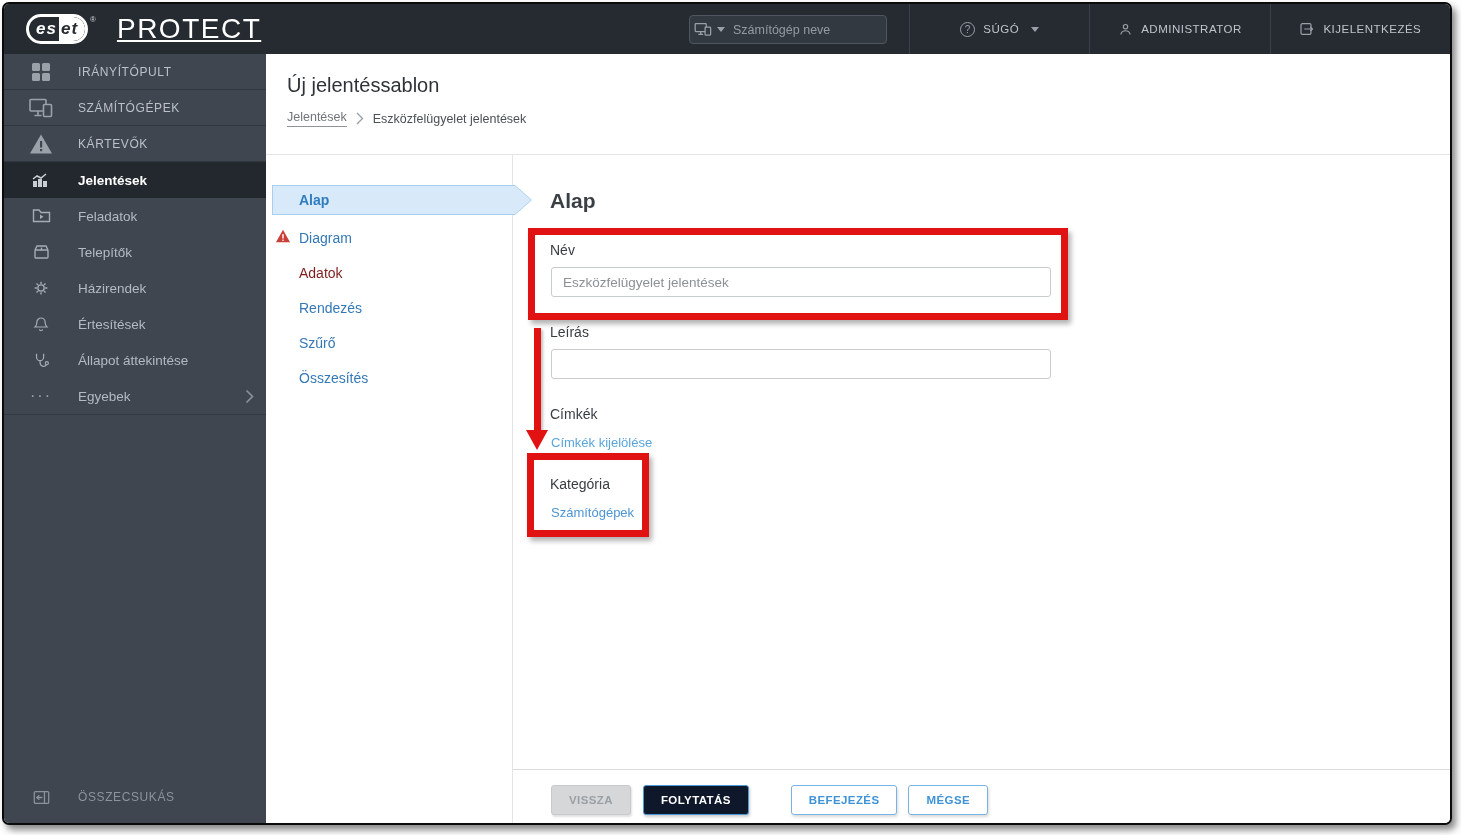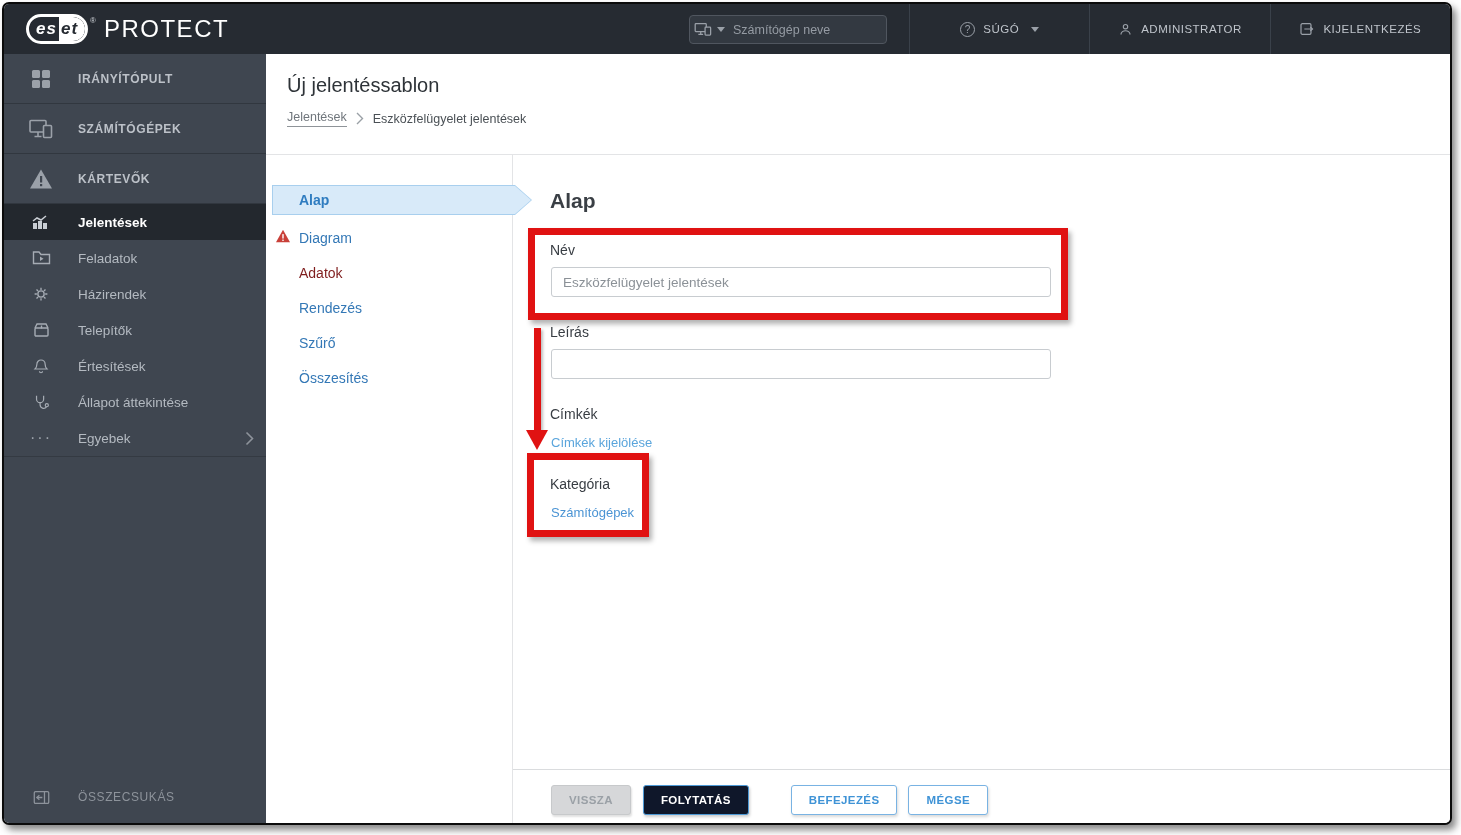--- a/index.html
+++ b/index.html
@@ -9,34 +9,34 @@
     border:2px solid #0b0b0b; border-radius:7px; overflow:hidden; background:#fff;
     box-shadow:4px 5px 7px rgba(40,40,40,.55);
   }
   
   .topbar { position:absolute; left:0; top:0; right:0; height:50px; background:#262b32; display:flex; align-items:center; z-index:5; }
   .logo-wrap { width:262px; display:flex; align-items:center; padding-left:22px; flex:none; }
   .eset-pill { display:inline-flex; align-items:stretch; border:3px solid #fff; border-radius:16px; overflow:hidden; height:30px; }
   .eset-es { color:#fff; font-weight:bold; font-size:17px; letter-spacing:1px; display:flex; align-items:center; padding:0 2px 0 7px; font-style:italic; }
   .eset-et { background:#fff; color:#262b32; font-weight:bold; font-size:17px; letter-spacing:1px; display:flex; align-items:center; padding:0 7px 0 2px; font-style:italic; border-radius:0 12px 12px 0; }
   .eset-reg { color:#cfd3d8; font-size:8px; margin:2px 0 0 2px; align-self:flex-start; }
-  .product { color:#fff; font-size:24px; font-weight:300; letter-spacing:1.5px; margin-left:8px; }
+  .product { color:#fff; font-size:28px; font-weight:300; letter-spacing:1.5px; margin-left:21px;text-decoration:underline; }
   .search-box { position:absolute; left:685px; top:11px; width:198px; height:29px; background:#333941; border:1px solid #50565f; border-radius:4px; display:flex; align-items:center; padding:0 4px; }
   .search-box svg { flex:none; }
   .caret { width:0; height:0; border-left:4px solid transparent; border-right:4px solid transparent; border-top:5px solid #9aa0a8; margin-left:4px; flex:none; }
   .search-input { background:transparent; border:none; outline:none; color:#c2c7cd; font-size:12.5px; margin-left:8px; width:120px; font-family:"Liberation Sans", sans-serif; }
   .search-input::placeholder { color:#959ba3; opacity:1; }
   .top-menu { position:absolute; left:905px; right:0; top:0; height:50px; display:flex; }
   .top-item { display:flex; align-items:center; justify-content:center; gap:8px; color:#bfc4cb; font-size:11.5px; letter-spacing:.5px; border-left:1px solid #3a414a; flex:1; cursor:pointer; white-space:nowrap; padding:0 10px; }
   .top-item svg, .qcircle { flex:none; }
   .qcircle { width:15px; height:15px; border:1px solid #9aa0a8; border-radius:50%; color:#9aa0a8; font-size:10px; display:flex; align-items:center; justify-content:center; }
   
   .sidebar { position:absolute; left:0; top:50px; bottom:0; width:262px; background:#3f4650; z-index:4; }
   .nav-item { display:flex; align-items:center; color:#bcc1c8; cursor:pointer; }
-  .nav-primary { height:50px; border-bottom:1px solid #31373f; font-size:12px; letter-spacing:.6px;font-weight:bold; }
+  .nav-primary { height:36px; border-bottom:1px solid #31373f; font-size:12px; letter-spacing:.6px; }
   .nav-secondary { height:36px; font-size:13.5px; color:#b4bac1; position:relative; }
   .nav-secondary.active { background:#23282e; color:#fff; font-weight:bold; }
   .nav-icon { width:74px; display:flex; justify-content:center; color:#9ba1a9; flex:none; }
   .nav-secondary .nav-icon { color:#a6acb4; }
   .nav-sub-wrap { border-bottom:1px solid #343a42; }
   .nav-chevron { position:absolute; right:12px; color:#8d939b; display:flex; }
   .collapse-row { position:absolute; left:0; right:0; bottom:8px; height:36px; display:flex; align-items:center; color:#8d939b; font-size:12px; letter-spacing:.6px; cursor:pointer; }
   
   .content { position:absolute; left:262px; top:50px; right:0; bottom:0; background:#fff; }
   .page-header { position:absolute; left:0; top:0; right:0; height:100px; }
@@ -176,36 +176,36 @@
         <span class="nav-icon">
           <svg width="19" height="16" viewBox="0 0 19 16" fill="none" stroke="#a6acb4" stroke-width="1.4">
             <path d="M1.5 3.5 V13.5 H17.5 V4.5 H9 L7 2 H1.5 Z"></path>
               <path d="M8 6.5 l3.5 2.2 -3.5 2.2 Z" fill="#a6acb4" stroke="none"></path>
           </svg>
         </span>
         <span>Feladatok</span>
       </div>
       <div class="nav-item nav-secondary">
         <span class="nav-icon">
-          <svg width="18" height="18" viewBox="0 0 24 24" fill="none" stroke="#a6acb4" stroke-width="1.8">
-            <circle cx="12" cy="12" r="4.2"></circle>
-            <path d="M12 3.5v3M12 17.5v3M3.5 12h3M17.5 12h3M6 6l2.1 2.1M15.9 15.9 18 18M18 6l-2.1 2.1M8.1 15.9 6 18"></path>
-          </svg>
-        </span>
-        <span>Házirendek</span>
-      </div>
-      <div class="nav-item nav-secondary">
-        <span class="nav-icon">
           <svg width="19" height="16" viewBox="0 0 19 16" fill="none" stroke="#a6acb4" stroke-width="1.4">
             <path d="M3 6 L5 2 H14 L16 6"></path>
               <rect x="3" y="6" width="13" height="8" rx="1"></rect>
               <path d="M9.5 3.5v3"></path>
           </svg>
         </span>
         <span>Telepítők</span>
+      </div>
+      <div class="nav-item nav-secondary">
+        <span class="nav-icon">
+          <svg width="18" height="18" viewBox="0 0 24 24" fill="none" stroke="#a6acb4" stroke-width="1.8">
+            <circle cx="12" cy="12" r="4.2"></circle>
+            <path d="M12 3.5v3M12 17.5v3M3.5 12h3M17.5 12h3M6 6l2.1 2.1M15.9 15.9 18 18M18 6l-2.1 2.1M8.1 15.9 6 18"></path>
+          </svg>
+        </span>
+        <span>Házirendek</span>
       </div>
       <div class="nav-item nav-secondary">
         <span class="nav-icon">
           <svg width="18" height="18" viewBox="0 0 24 24" fill="none" stroke="#a6acb4" stroke-width="1.6">
             <path d="M12 4a5.5 5.5 0 0 0-5.5 5.5c0 4-1.5 5.5-2.5 6.5h16c-1-1-2.5-2.5-2.5-6.5A5.5 5.5 0 0 0 12 4Z"></path>
             <path d="M10 19a2 2 0 0 0 4 0"></path>
           </svg>
         </span>
         <span>Értesítések</span>
       </div>

